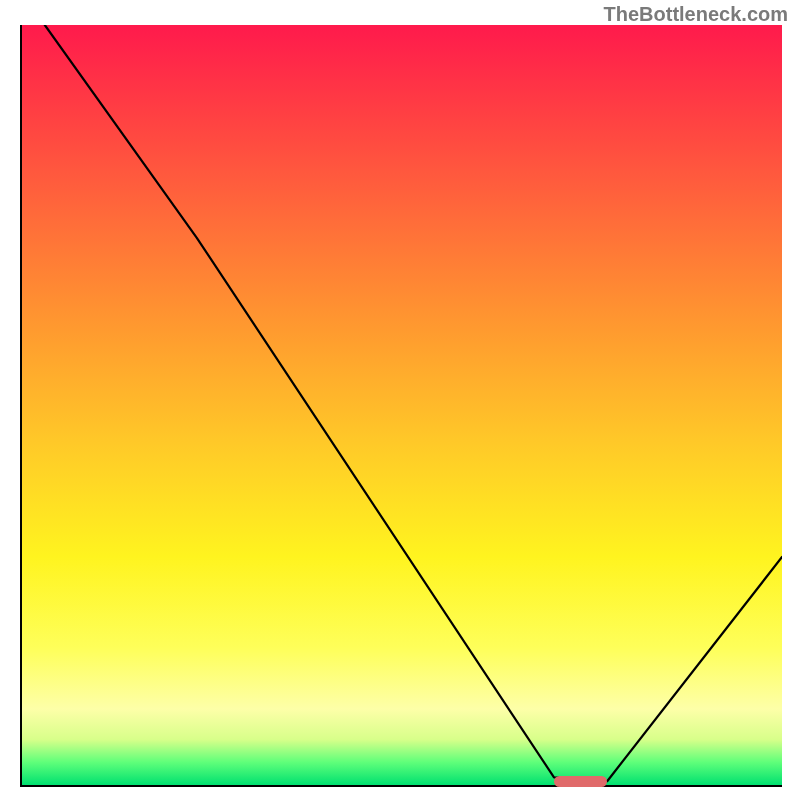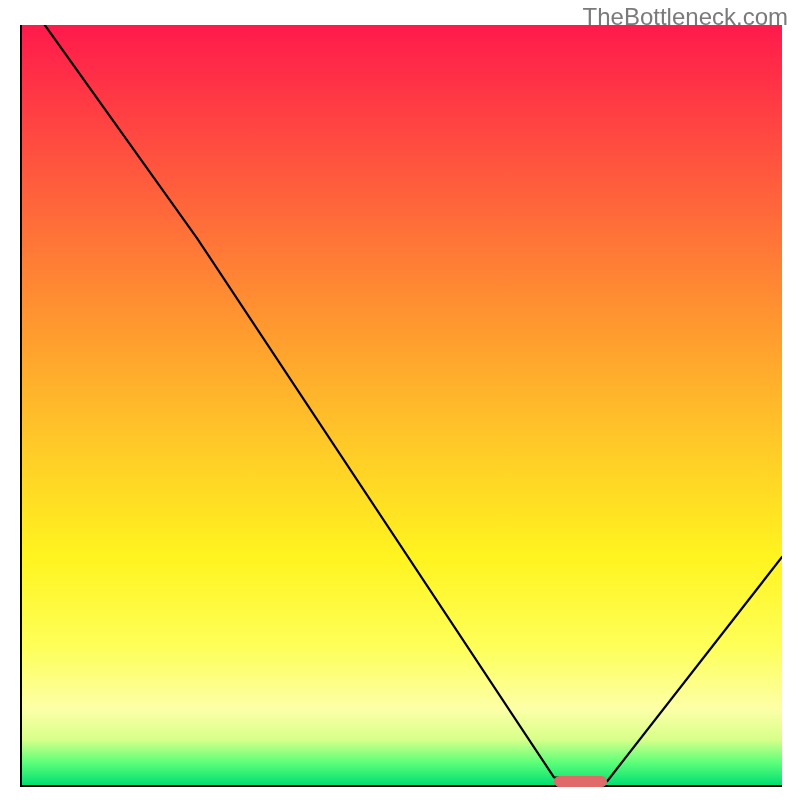--- a/index.html
+++ b/index.html
@@ -8,22 +8,22 @@
     width: 800px;
     height: 800px;
     background: #ffffff;
     font-family: Arial, Helvetica, sans-serif;
     position: relative;
   }
   .watermark {
     position: absolute;
     top: 3px;
     right: 12px;
-    font-size: 24px;
-    font-weight: normal;
+    font-size: 20px;
+    font-weight: bold;
     color: #7a7a7a;
     z-index: 10;
   }
   .plot-area {
     position: absolute;
     left: 20px;
     top: 25px;
     width: 760px;
     height: 760px;
     border-left: 2.5px solid #000;

